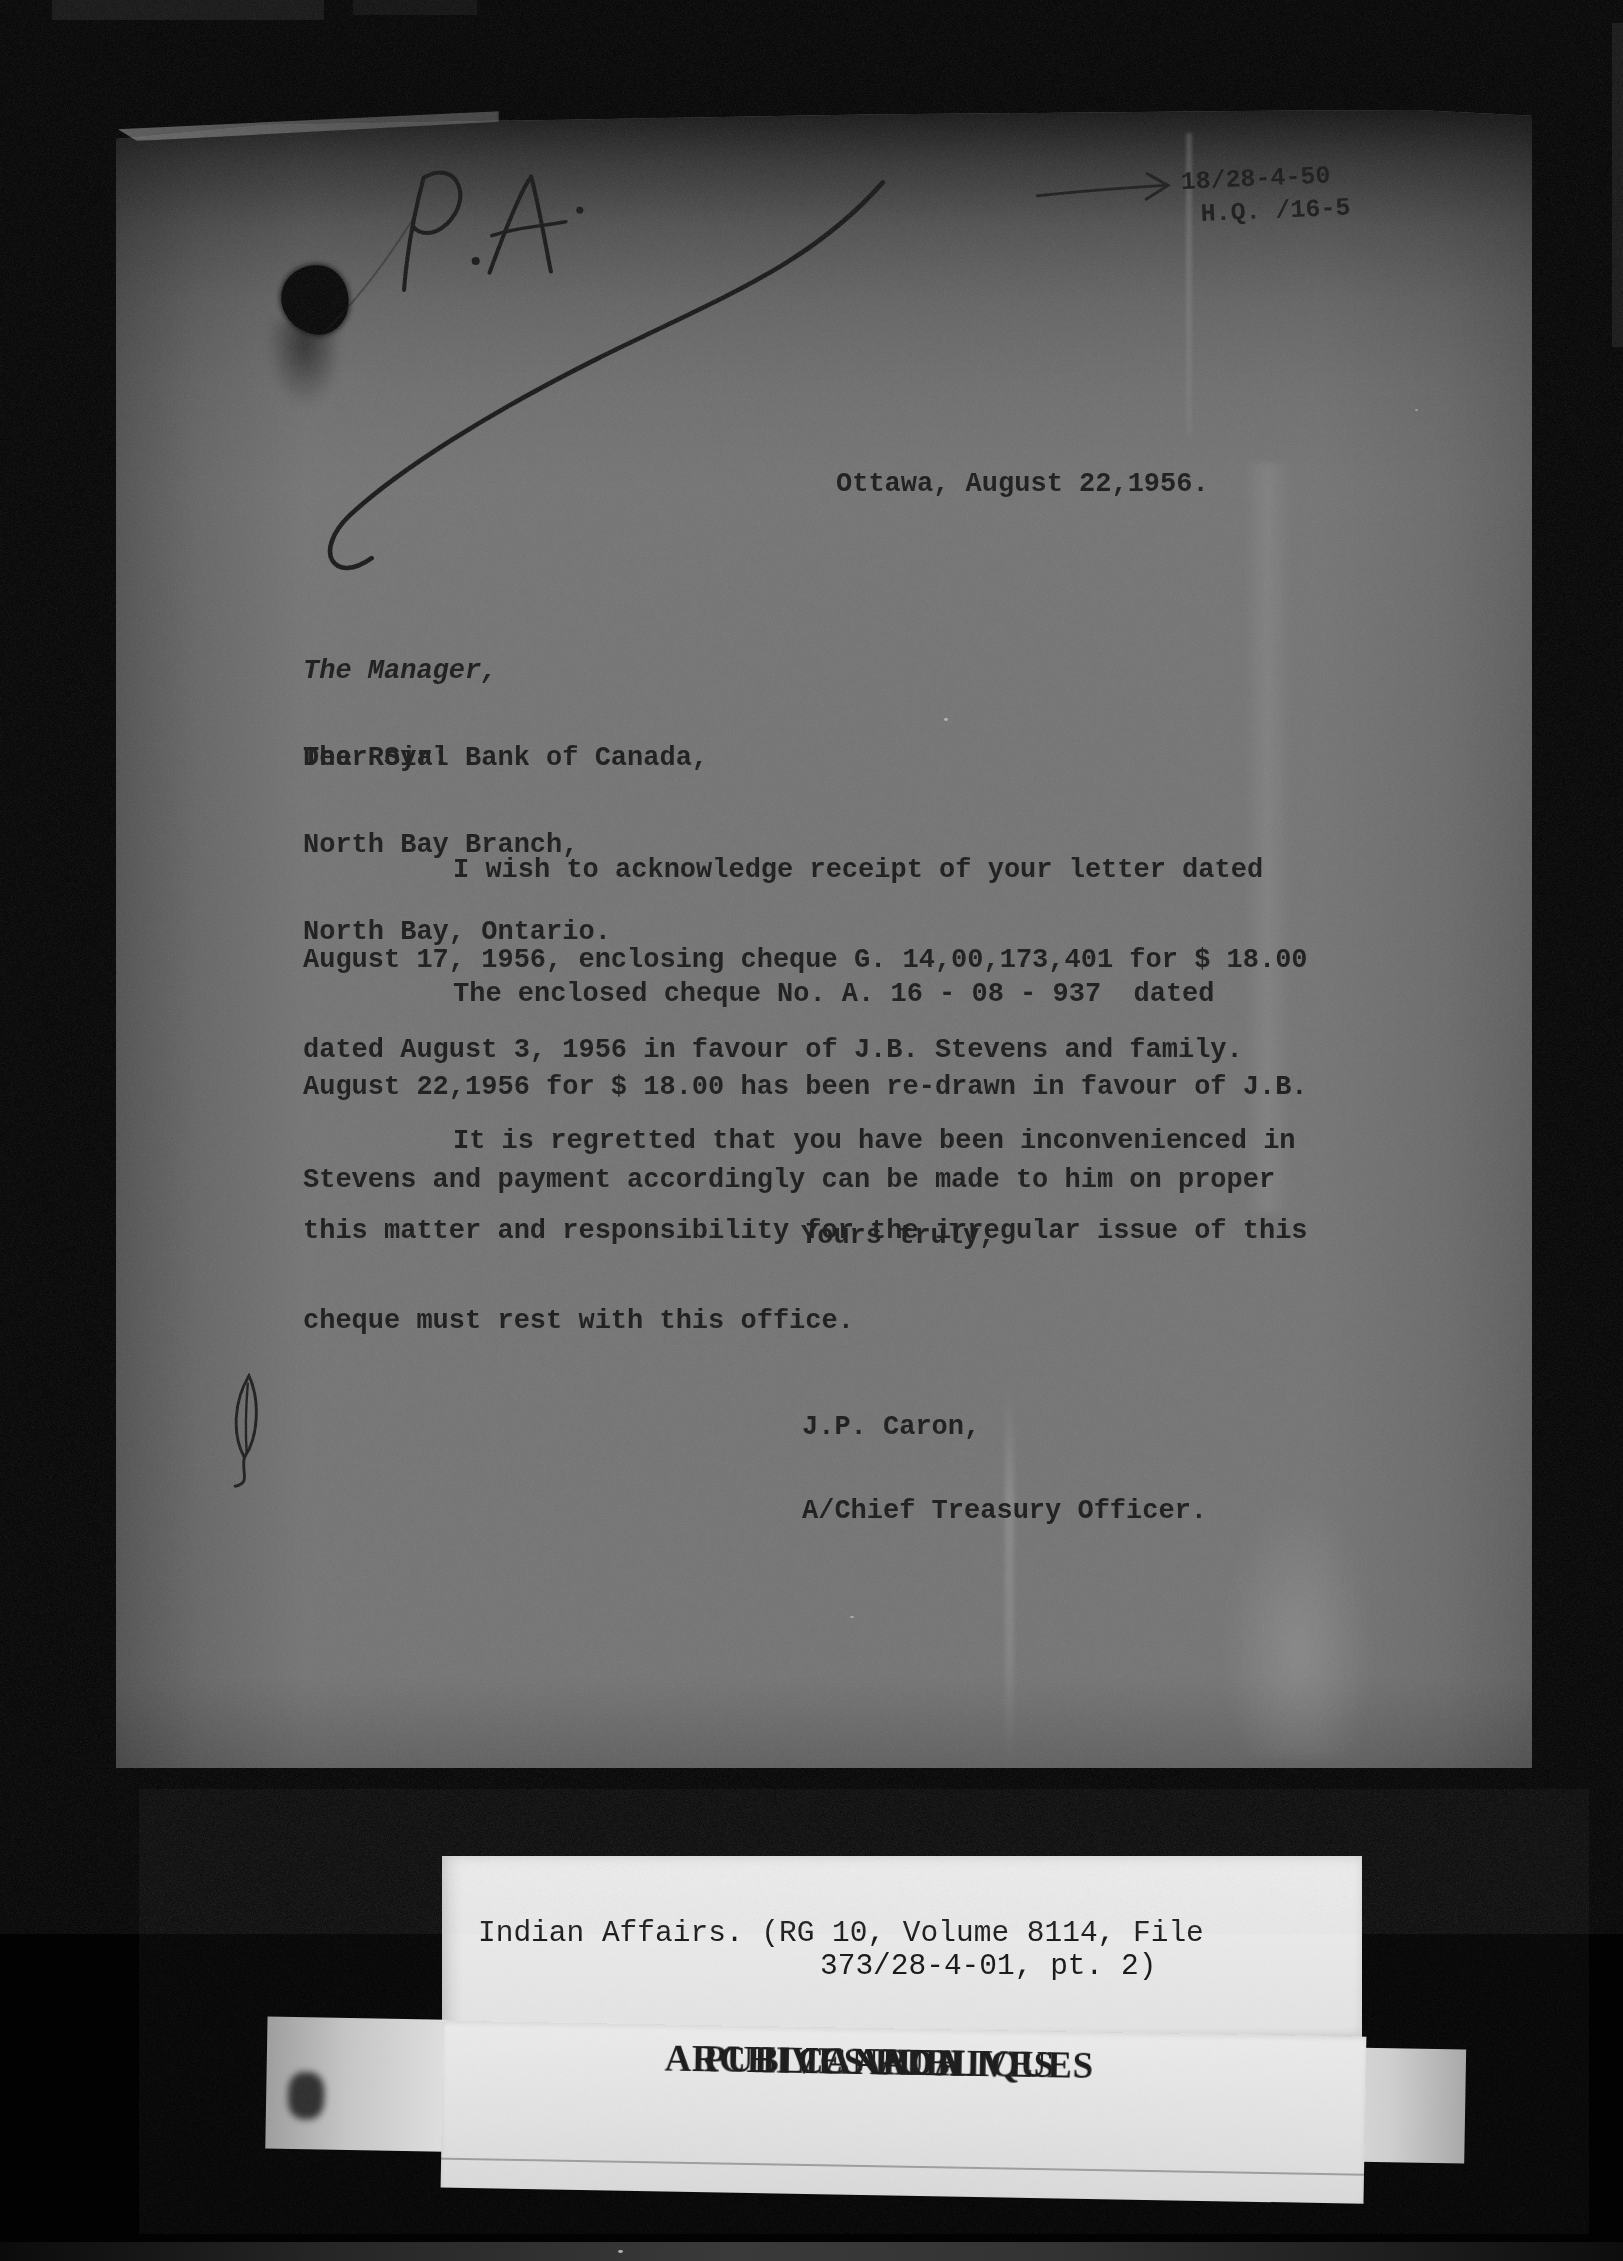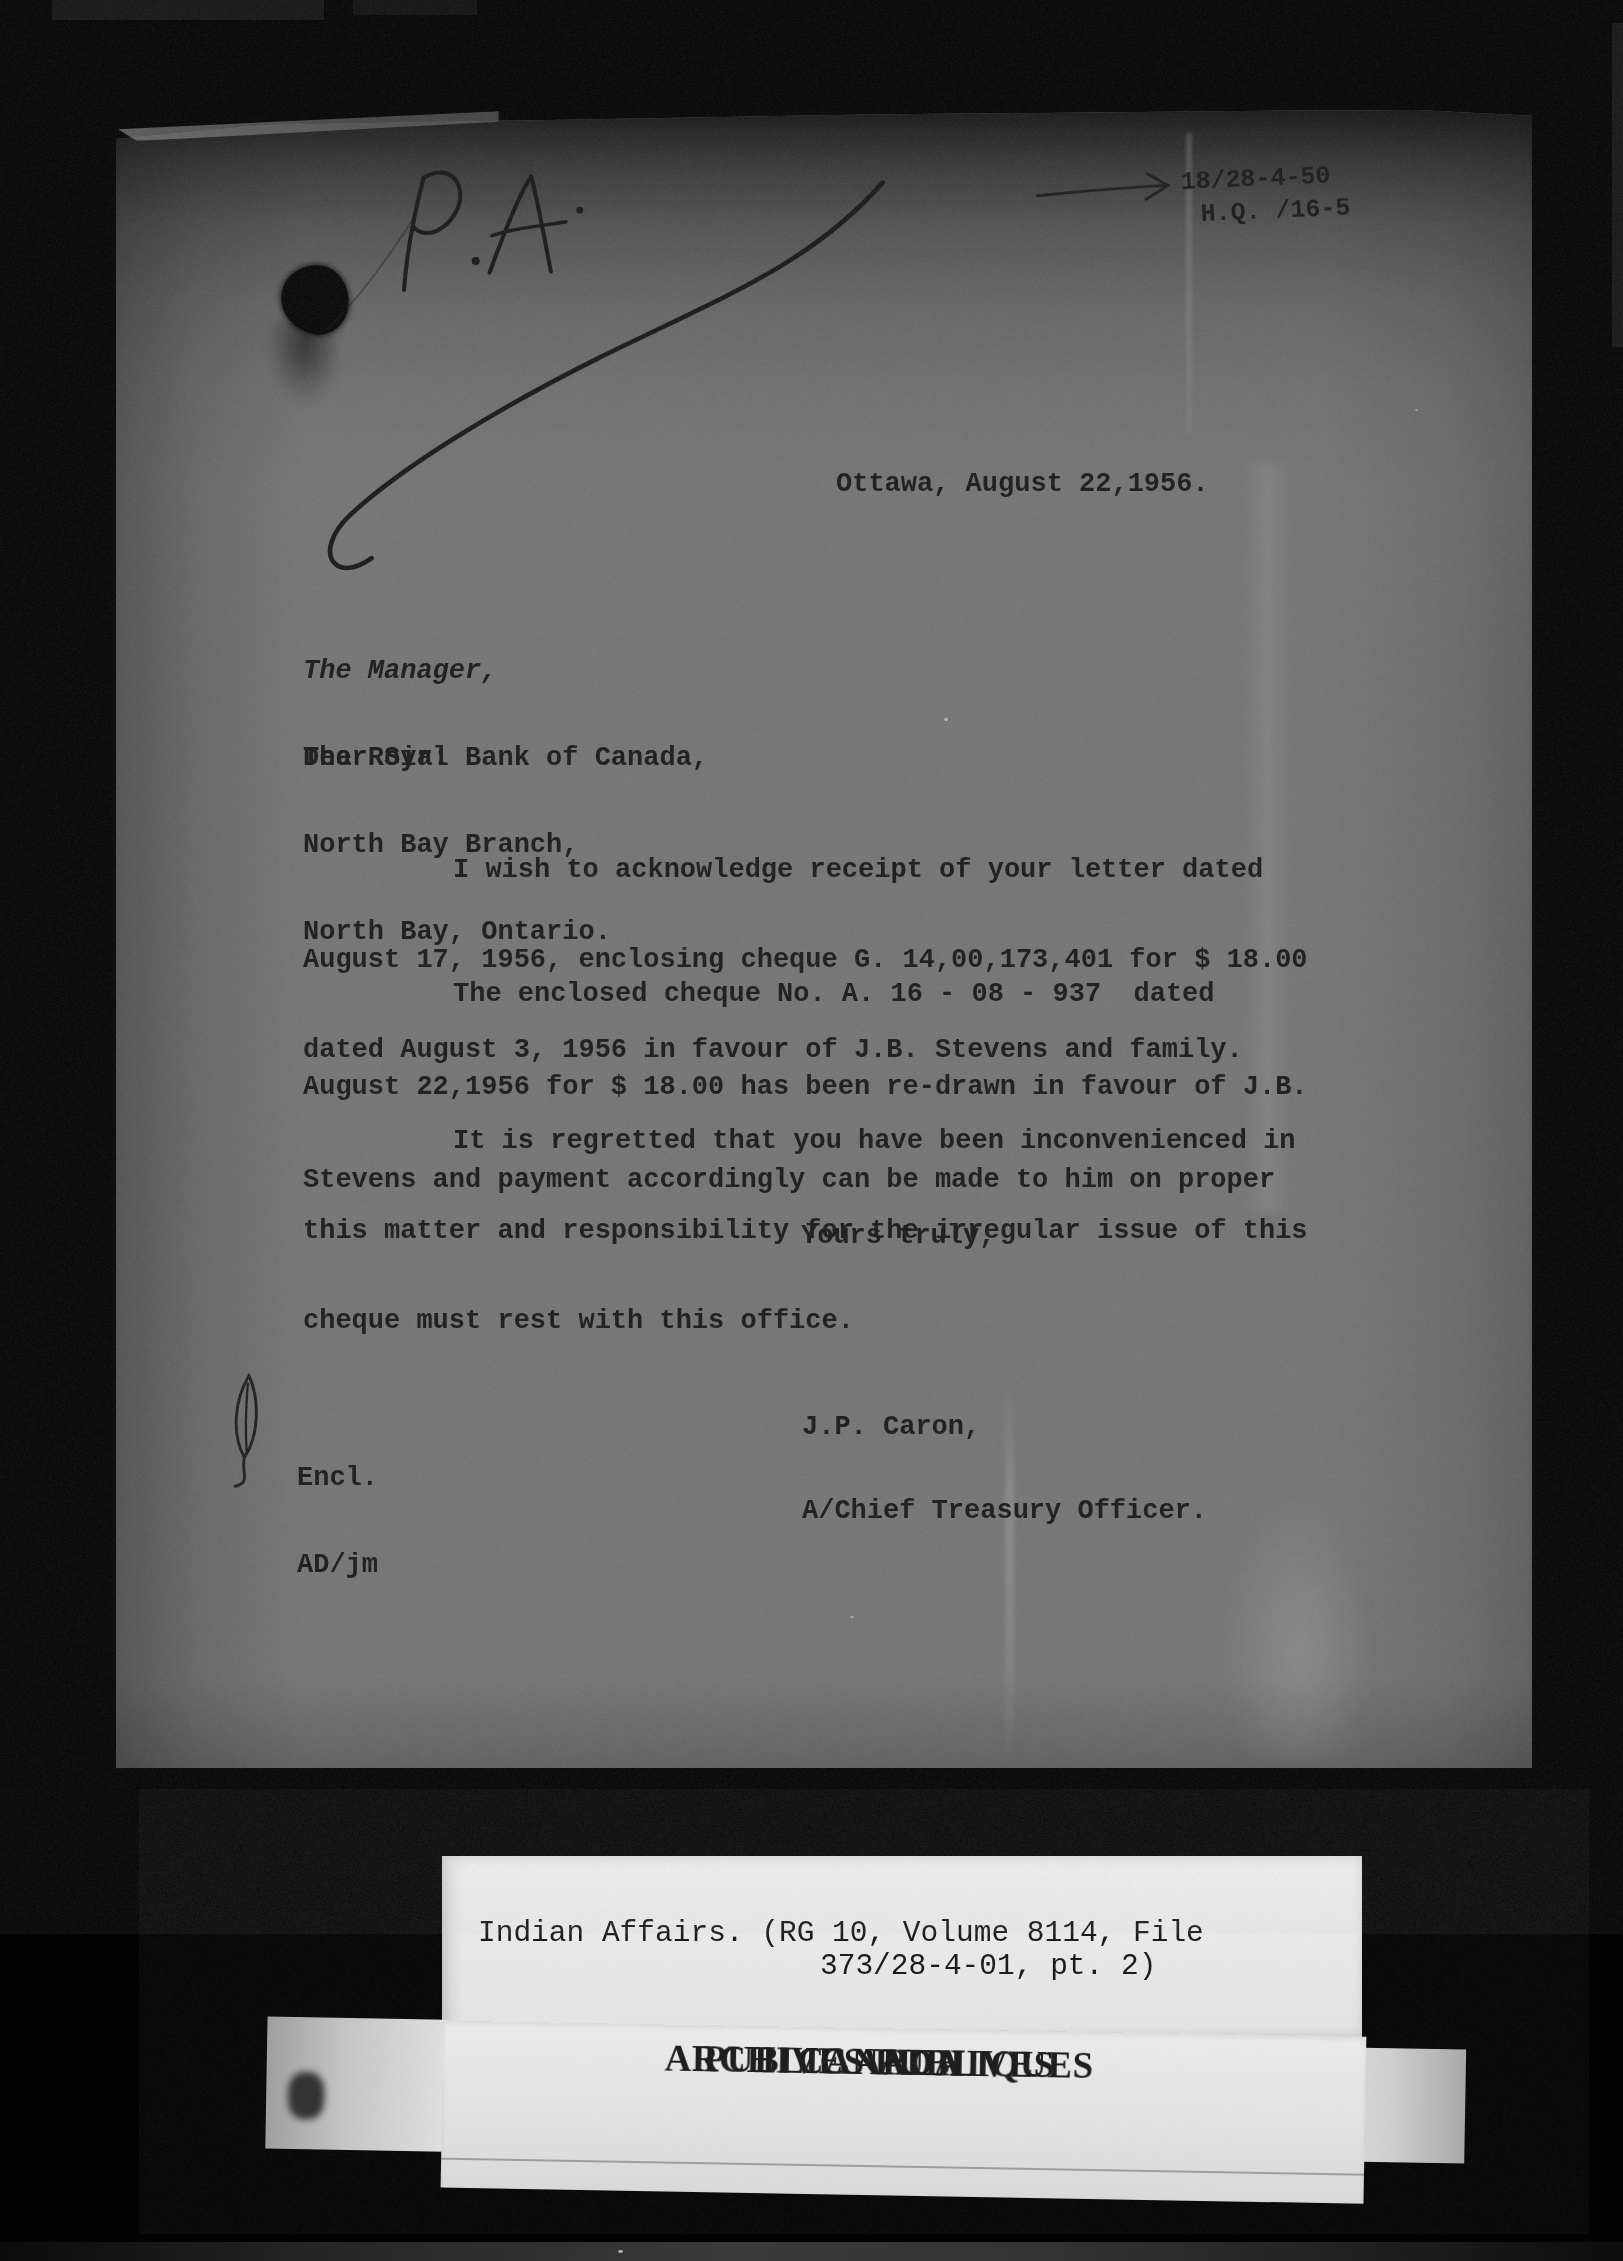--- a/index.html
+++ b/index.html
@@ -185,24 +185,20 @@
       <div style="position:static;">cheque must rest with this office.</div>
     </div>
 
     <div class="typed" style="left:801px;top:1221px;">Yours truly,</div>
 
     <div class="typed sig" style="left:802px;top:1357px;position:absolute;">
       <div style="position:static;">J.P. Caron,</div>
       <div style="position:static;">A/Chief Treasury Officer.</div>
     </div>
 
-    <div class="typed encl" style="left:297px;top:1406px;position:absolute;">
-      <div style="position:static;">Encl.</div>
-      <div style="position:static;">AD/jm</div>
-    </div>
   </div>
 
   <div class="bottom-layer">
 
     <div class="archive-card">
       <div class="card-text card-line1">Indian Affairs. (RG 10, Volume 8114, File</div>
       <div class="card-text card-line2">373/28-4-01, pt. 2)</div>
     </div>
 
     <div class="stamp-group">

